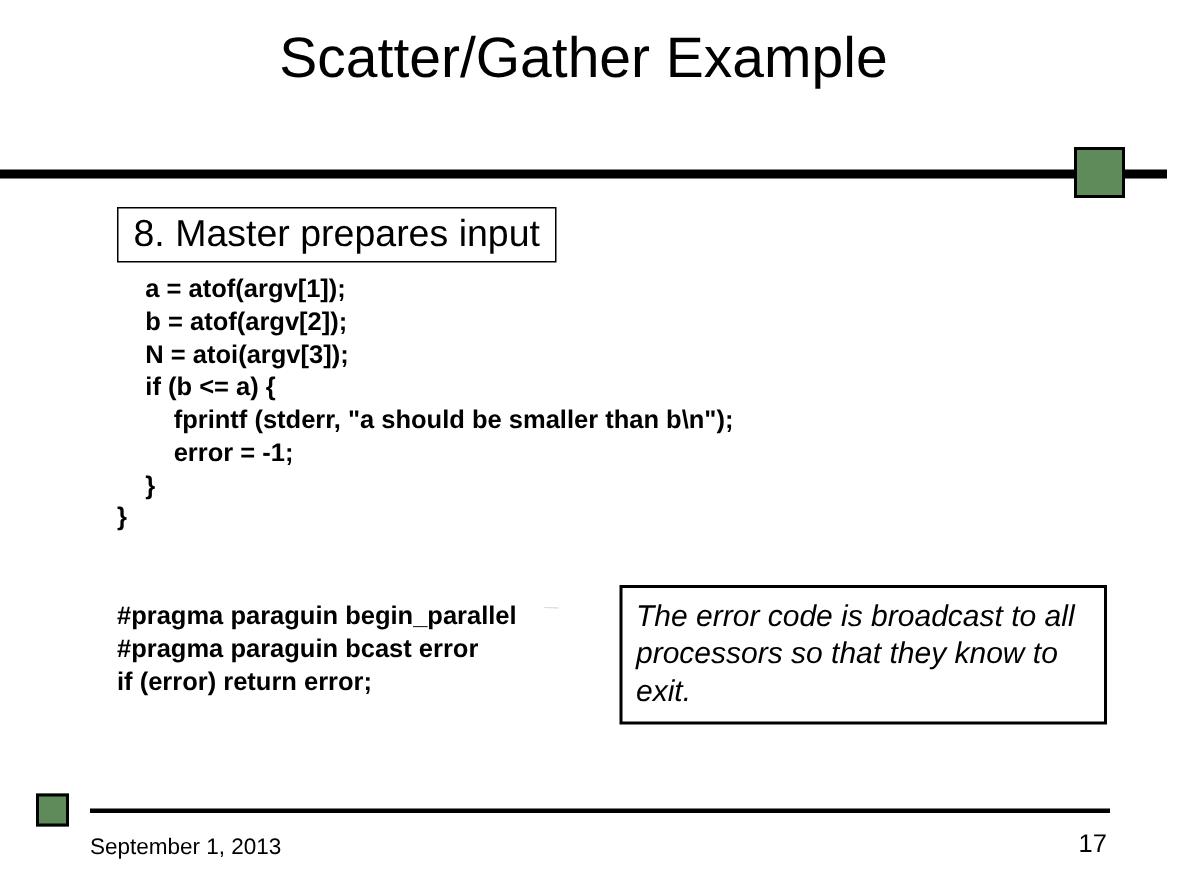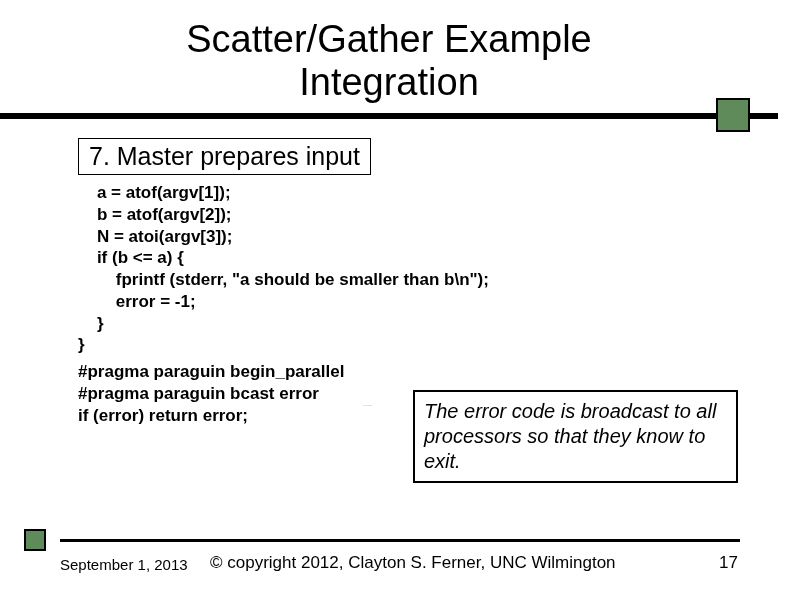--- a/index.html
+++ b/index.html
@@ -57,21 +57,21 @@
     top: 182px;
     font-size: 17px;
     font-weight: bold;
     line-height: 1.28;
     white-space: pre;
     font-family: Liberation Sans, sans-serif;
   }
   .pragma-block {
     position: absolute;
     left: 78px;
-    top: 361px;
+    top: 400px;
     font-size: 17px;
     font-weight: bold;
     line-height: 1.28;
     white-space: pre;
     font-family: Arial, Helvetica, sans-serif;
   }
   .callout-box {
     position: absolute;
     left: 413px;
     top: 390px;
@@ -128,28 +128,27 @@
     font-size: 17px;
   }
 </style>
 </head>
 <body>
 
 <div class="slide">
 
   <div class="title">
     <span>Scatter/Gather Example</span><br>
-    <span>Integration</span>
   </div>
 
   <div class="title-rule"></div>
   <div class="title-square"></div>
 
   <div class="step-box">
-    <span>7.  Master prepares input</span>
+    <span>8.  Master prepares input</span>
   </div>
 
   <div class="code-block">    a = atof(argv[1]);
     b = atof(argv[2]);
     N = atoi(argv[3]);
     if (b &lt;= a) {
         fprintf (stderr, "a should be smaller than b\n");
         error = -1;
     }
 }</div>
@@ -163,16 +162,15 @@
   </svg>
 
   <div class="callout-box">
     <span>The error code is broadcast to all processors so that they know to exit.</span>
   </div>
 
   <div class="footer-rule"></div>
   <div class="footer-square"></div>
 
   <div class="footer-date">September 1, 2013</div>
-  <div class="footer-copy">© copyright 2012, Clayton S. Ferner, UNC Wilmington</div>
   <div class="page-num">17</div>
 
 </div>
 
 </body></html>

